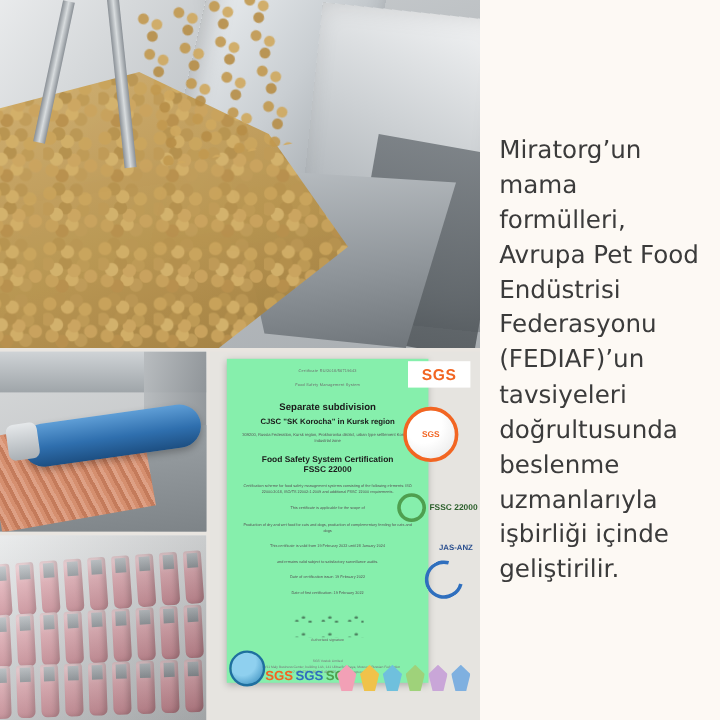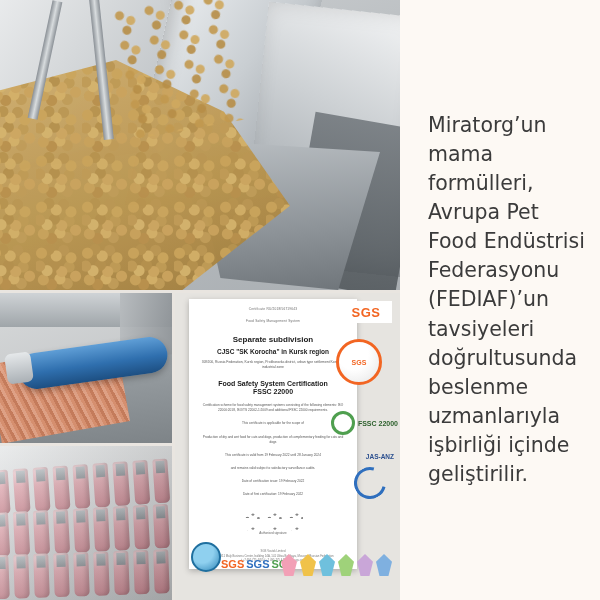--- a/index.html
+++ b/index.html
@@ -225,21 +225,21 @@
     position: absolute;
     left: 175px; top: 293px;
     width: 225px; height: 307px;
     overflow: hidden;
     background: #e6e4e0;
   }
   .cert-paper {
     position: absolute;
     left: 14px; top: 6px;
     width: 168px; height: 270px;
-    background: #ffffff;
+    background: #86efac;
     box-shadow: 0 2px 6px rgba(0,0,0,.25);
   }
   .cert-top-line {
     font-size: 3.2px;
     color: #6b6b6b;
     text-align: center;
     margin-top: 8px;
     letter-spacing: .2px;
   }
   .cert-h1 {
@@ -388,21 +388,20 @@
   .f6 { background: #7fb0e0; }
 
   
   .text-panel {
     flex: 1 1 auto;
     background: #fdf9f4;
     display: flex;
     align-items: center;
     padding: 0 14px 0 16px;
     box-sizing: border-box;
-    margin-left: 12px;
   }
   .body-text {
     font-size: 20.5px;
     line-height: 1.42;
     color: #3b3b3b;
     font-family: "DejaVu Sans", sans-serif;
     font-weight: 400;
     word-break: normal;
   }
 </style>

